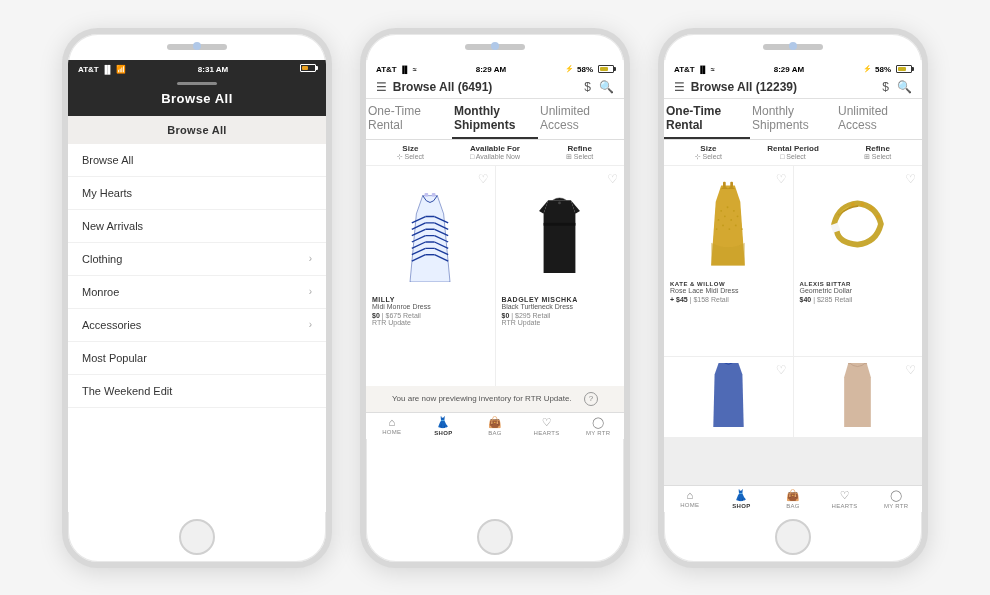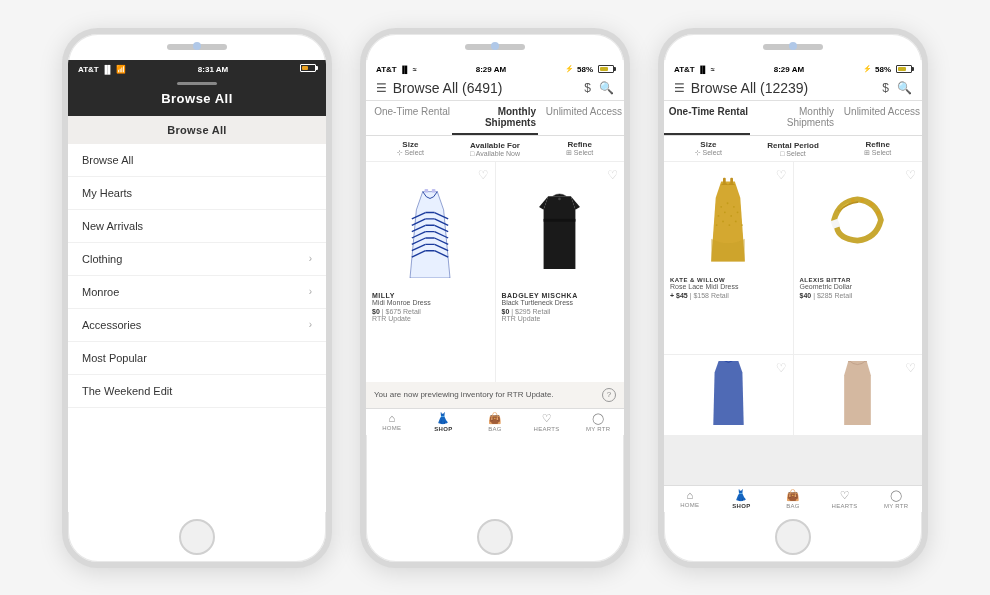--- a/index.html
+++ b/index.html
@@ -167,50 +167,49 @@
 
     
     .app-header {
       display: flex;
       align-items: center;
       padding: 4px 10px;
       background: #fff;
       border-bottom: 0.5px solid #e0e0e0;
     }
     .hamburger-icon { font-size: 12px; color: #555; margin-right: 6px; }
-    .header-title { font-size: 14px; color: #333; flex: 1; font-weight: 400; }
+    .header-title { font-size: 12px; color: #333; flex: 1; font-weight: 700; }
     .header-icons { display: flex; gap: 8px; }
     .header-icon { font-size: 12px; color: #555; }
 
     .tabs-row {
       display: flex;
       border-bottom: 0.5px solid #ddd;
       background: #fff;
     }
     .tab-item {
       flex: 1;
-      text-align: right;
+      text-align: left;
       padding: 5px 2px;
-      font-size: 10px;
+      font-size: 12px;
       color: #888;
       border-bottom: 2px solid transparent;
     }
     .tab-item.active {
       color: #333;
       border-bottom: 2px solid #333;
       font-weight: 600;
     }
 
     .filter-row {
       display: flex;
       background: #fff;
       padding: 4px 8px;
       gap: 12px;
       border-bottom: 0.5px solid #eee;
-      align-items: flex-end;
     }
     .filter-btn {
       flex: 1;
       text-align: center;
       font-size: 8px;
       color: #555;
     }
     .filter-label { font-weight: 600; color: #333; font-size: 8px; }
     .filter-sub { color: #888; font-size: 7px; }
 
@@ -255,21 +254,21 @@
       width: 60px;
       height: 100px;
     }
     .dress-black {
       width: 55px;
       height: 100px;
     }
 
     .preview-banner {
       background: #f5f3f0;
-      padding: 6px 8px;
+      padding: 6px 26px;
       font-size: 8px;
       color: #555;
       display: flex;
       justify-content: space-between;
       align-items: center;
     }
     .preview-help {
       width: 14px;
       height: 14px;
       border-radius: 50%;

